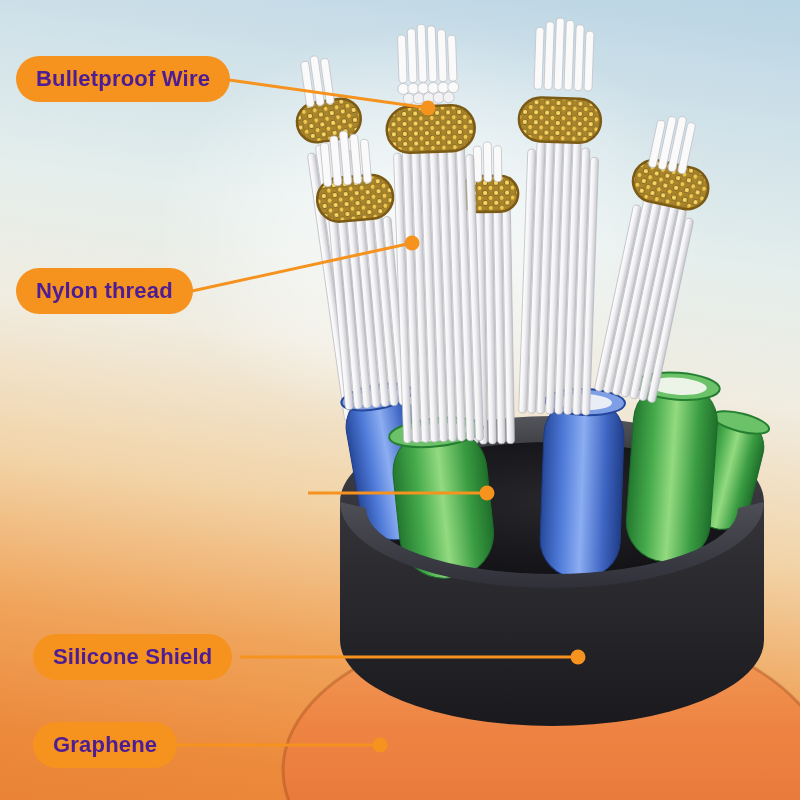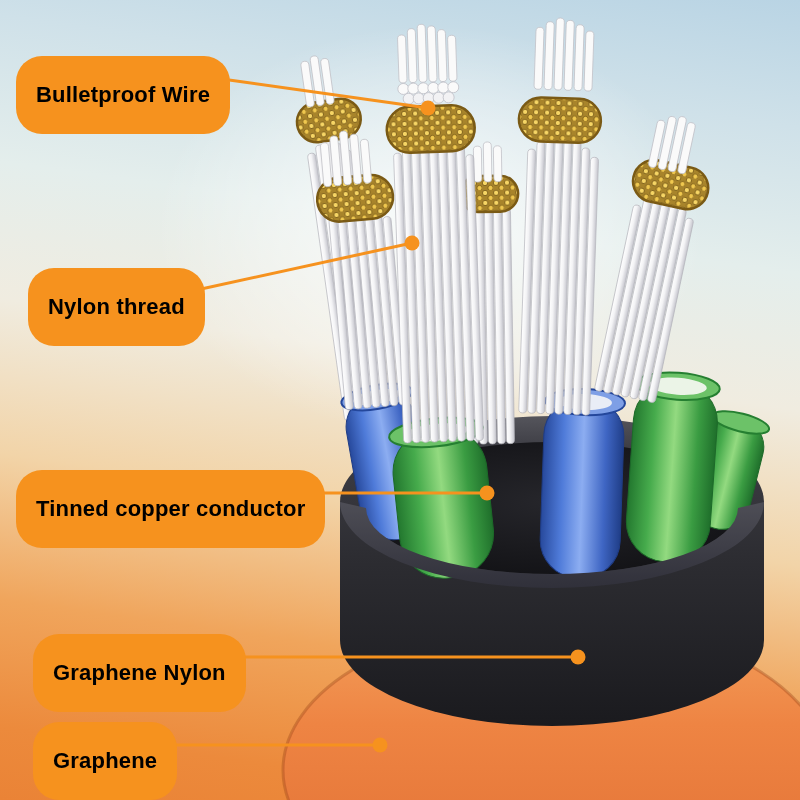--- a/index.html
+++ b/index.html
@@ -6,26 +6,26 @@
   .stage{
     position:relative;width:800px;height:800px;overflow:hidden;
     background:linear-gradient(188deg,
       #b9d4e4 0%, #cfe1e9 14%, #e4eeec 30%, #f0ece0 45%,
       #f2d4a8 62%, #f0a55c 78%, #ec8a3c 92%, #ea8336 100%);
     font-family:"Liberation Sans",sans-serif;
   }
   .art,.overlay{position:absolute;left:0;top:0;width:800px;height:800px;}
   .overlay{pointer-events:none;}
   .pill{
-    position:absolute;display:inline-block;background:#f6921e;color:#000000;
-    font:600 22px/1 "Liberation Sans",sans-serif;padding:28px 20px;
+    position:absolute;display:inline-block;background:#f6921e;color:#4c1d95;
+    font:600 22px/1 "Liberation Sans",sans-serif;padding:12px 20px;
     border-radius:26px;white-space:nowrap;letter-spacing:.2px;
   }
   .p1{left:16px;top:56px;}
-  .p2{left:28px;top:268px;}
+  .p2{left:16px;top:268px;}
   .p3{left:16px;top:470px;}
   .p4{left:33px;top:634px;}
   .p5{left:33px;top:722px;}
 </style>
 </head>
 <body>
 
 <div class="stage">
 
   <svg class="art" viewBox="0 0 800 800">
@@ -260,17 +260,16 @@
       <circle cx="428" cy="108" r="7.5"></circle>
       <circle cx="412" cy="243" r="7.5"></circle>
       <circle cx="487" cy="493" r="7.5"></circle>
       <circle cx="578" cy="657" r="7.5"></circle>
       <circle cx="380" cy="745" r="7.5"></circle>
     </g>
   </svg>
 
   <div class="pill p1">Bulletproof Wire</div>
   <div class="pill p2">Nylon thread</div>
-  <div class="pill p3">Tinned copper conductor</div>
-  <div class="pill p4">Graphene Nylon</div>
+  <div class="pill p4">Silicone Shield</div>
   <div class="pill p5">Graphene</div>
 
 </div>
 
 </body></html>

